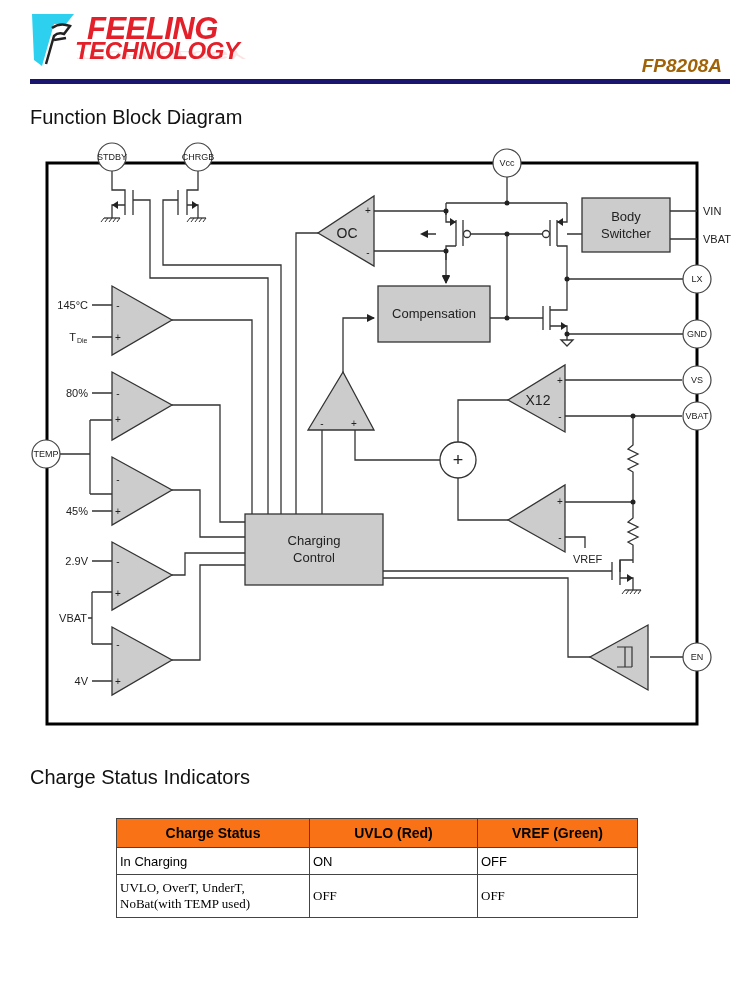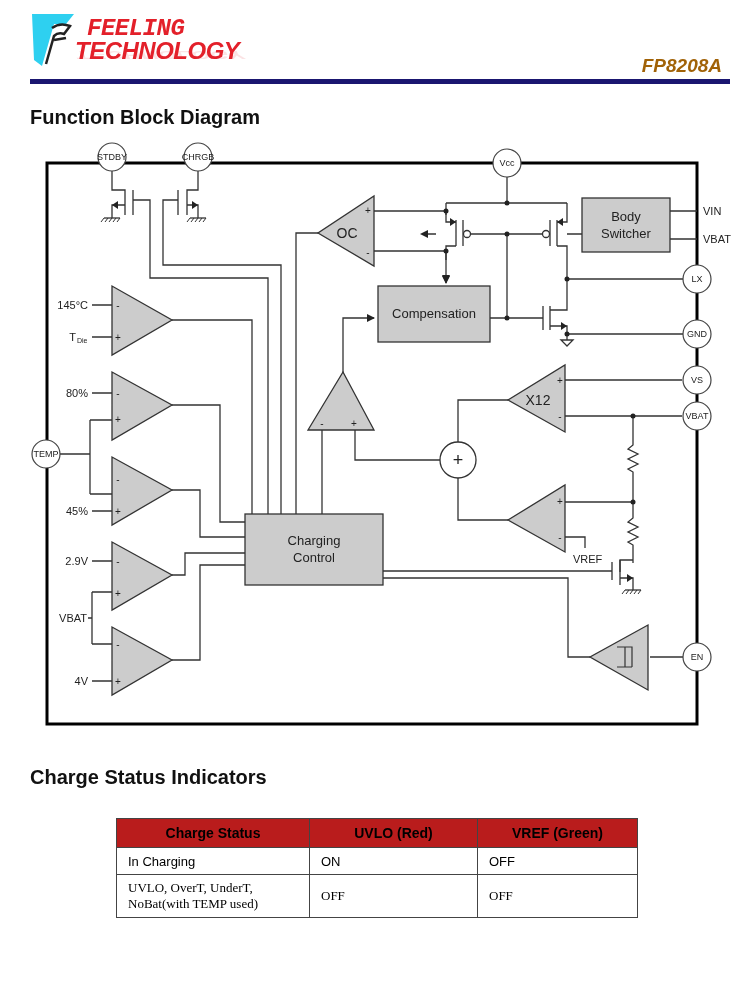--- a/index.html
+++ b/index.html
@@ -1,30 +1,30 @@
 <!DOCTYPE html>
 <html><head>
 <meta charset="utf-8">
 <style>
   html, body { margin: 0; padding: 0; background: #ffffff; }
   body { width: 750px; height: 1000px; position: relative; overflow: hidden; font-family: "Liberation Sans", sans-serif; }
   .logo { position: absolute; left: 30px; top: 10px; width: 240px; height: 60px; }
-  .logo-text1 { position: absolute; left: 57px; top: 7px; font-style: italic; font-weight: bold; font-size: 24px; color: #e3202a; letter-spacing: -0.5px; line-height: 24px; font-family: Liberation Mono, monospace; }
+  .logo-text1 { position: absolute; left: 57px; top: 7px; font-style: italic; font-weight: bold; font-size: 31px; color: #e3202a; letter-spacing: -0.5px; line-height: 24px; }
   .logo-text2 { position: absolute; left: 45px; top: 29px; font-style: italic; font-weight: bold; font-size: 24px; color: #e3202a; letter-spacing: -0.5px; line-height: 24px; }
   .logo-reflect { position: absolute; left: 45px; top: 50px; font-style: italic; font-weight: bold; font-size: 24px; color: #e3202a; opacity: 0.12; transform: scaleY(-0.45); transform-origin: top; line-height: 24px; }
   .part-no { position: absolute; right: 28px; top: 55px; font-style: italic; font-weight: bold; font-size: 19px; color: #a16207; }
   .header-rule { position: absolute; left: 30px; top: 79px; width: 700px; height: 5px; background: #1a1670; }
-  .section-title { position: absolute; left: 30px; font-weight: bold; font-size: 20px; color: #111; }
+  .section-title { position: absolute; left: 30px; font-weight: normal; font-size: 20px; color: #111; }
   #title1 { top: 106px; }
   #title2 { top: 766px; }
   svg.diagram { position: absolute; left: 0; top: 140px; }
   svg text { font-family: "Liberation Sans", sans-serif; fill: #222; }
   table.status { position: absolute; left: 116px; top: 818px; width: 522px; border-collapse: collapse; font-size: 13px; }
-  table.status th { background: #b91c1c; font-weight: bold; font-size: 14px; height: 26px; border: 1px solid #444; text-align: center; }
-  table.status td { border: 1px solid #444; padding: 2px 11px; height: 22px; }
+  table.status th { background: #f97316; font-weight: bold; font-size: 14px; height: 26px; border: 1px solid #444; text-align: center; }
+  table.status td { border: 1px solid #444; padding: 2px 3px; height: 22px; }
   table.status td.c { text-align: left; }
   table.status tr.tall td { height: 38px; font-family: Liberation Serif, serif; }
 </style>
 </head>
 <body>
 
 <div class="logo">
   <svg width="50" height="60" style="position:absolute;left:0;top:0">
     <polygon points="2,4 44,4 36,14 24,14 12,56 4,50" fill="#2ed0f0"></polygon>
     <path d="M22,18 Q30,12 40,16 L34,24 Q28,22 24,26 L16,54" stroke="#222" stroke-width="2.5" fill="none"></path>

